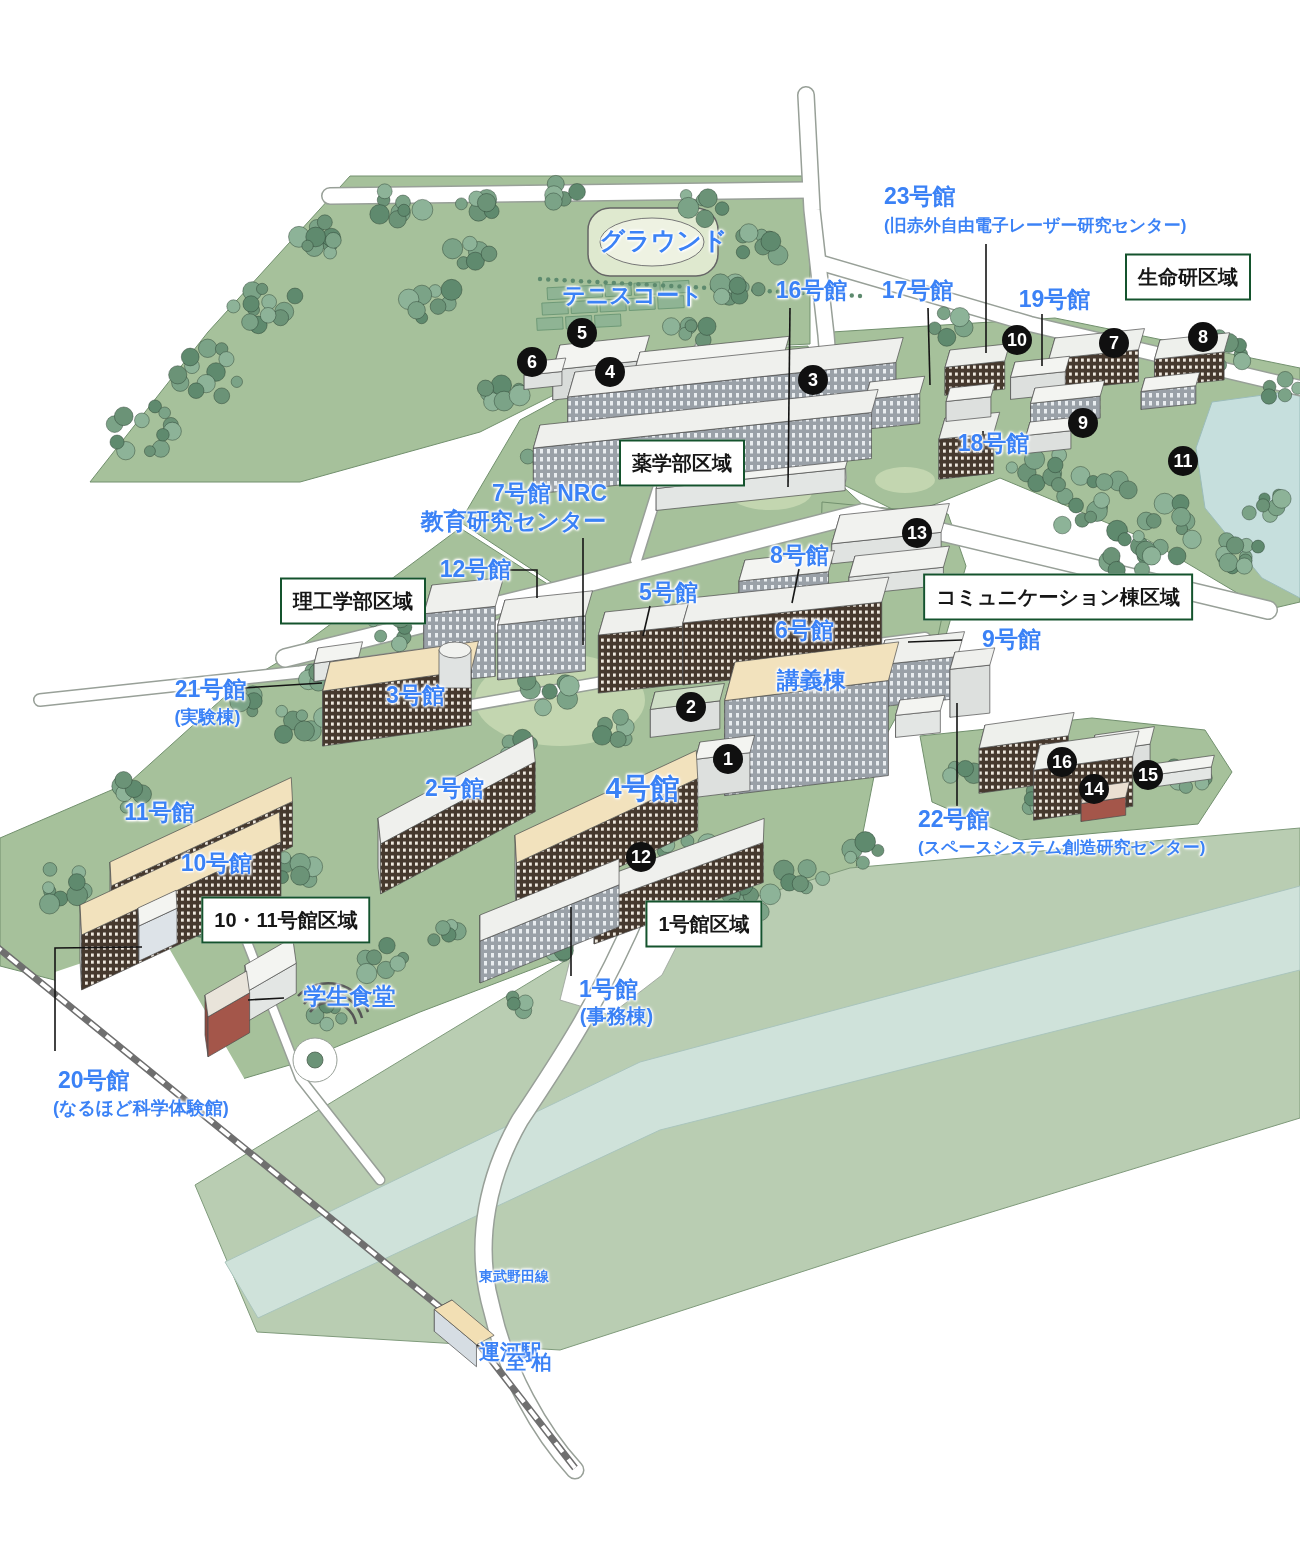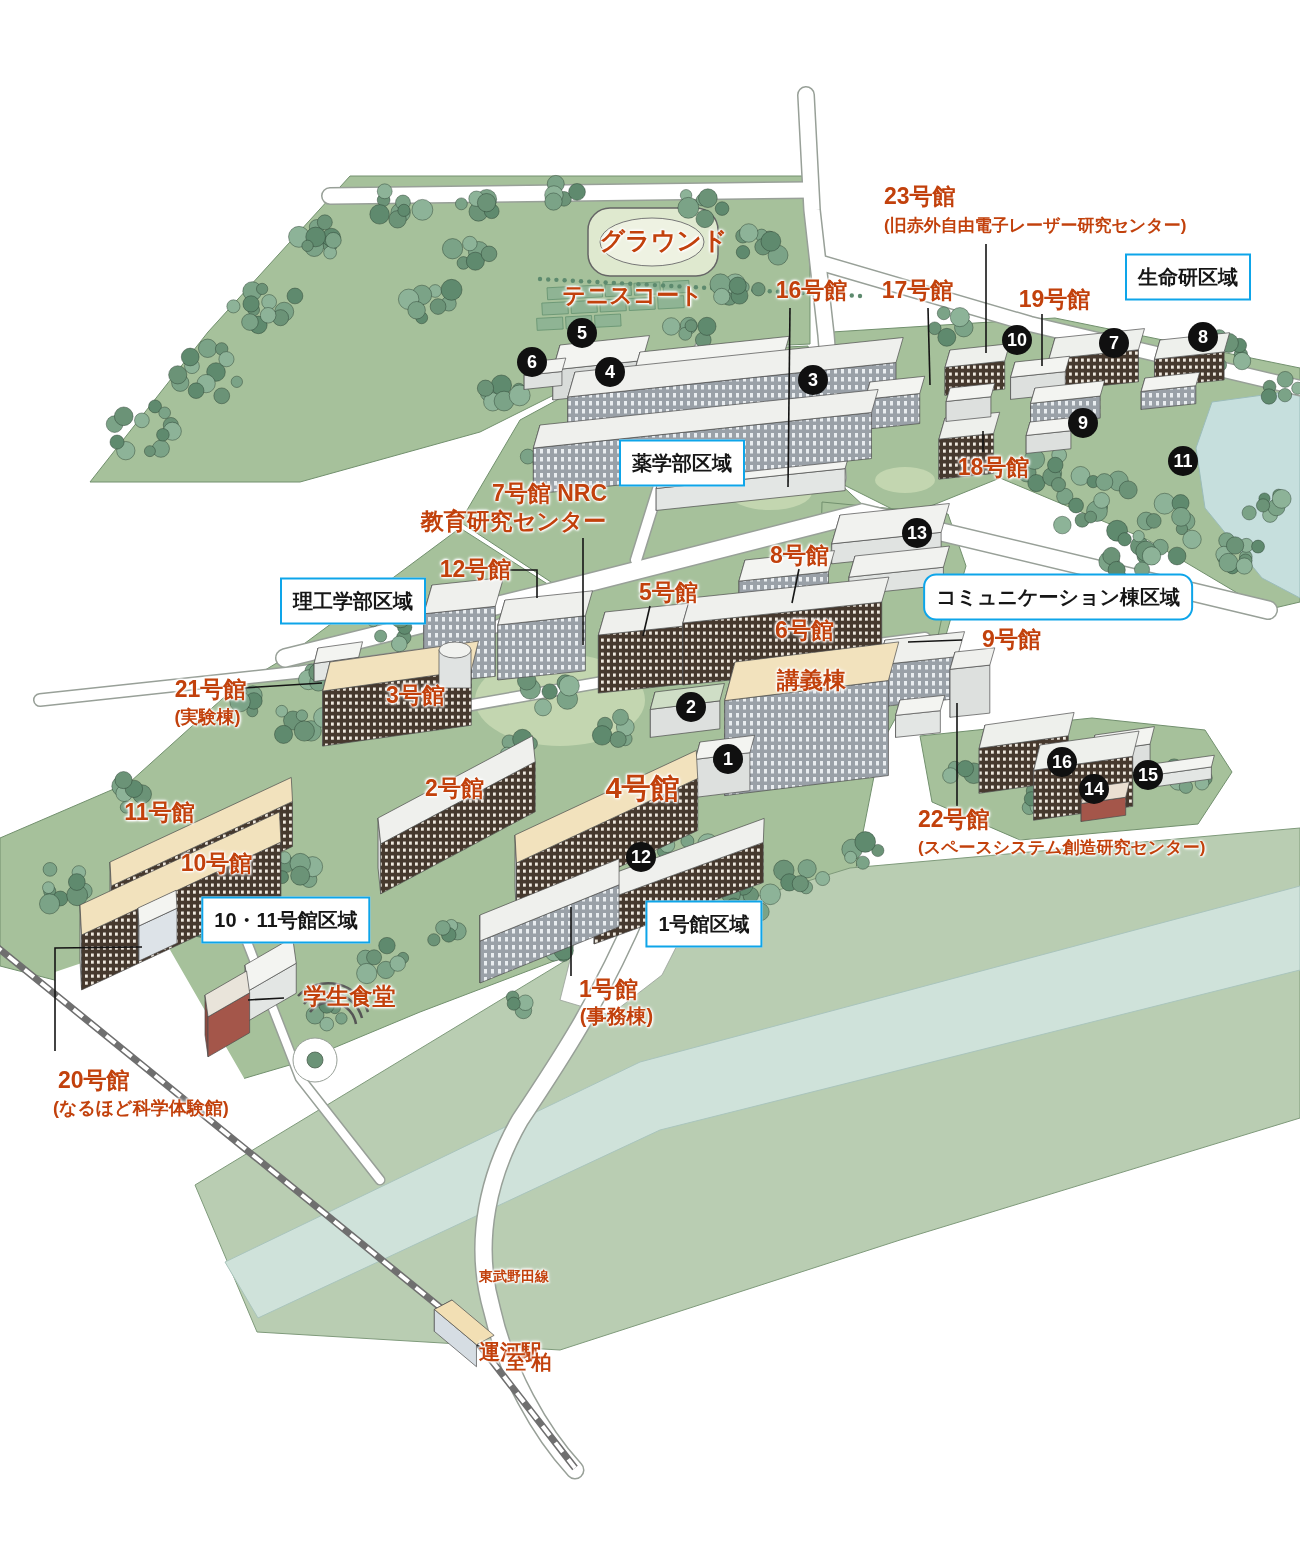--- a/index.html
+++ b/index.html
@@ -3,26 +3,26 @@
 <meta charset="utf-8">
 <style>
   html,body{margin:0;padding:0;background:#fff;}
   .map-root{
     position:relative;width:1300px;height:1555px;overflow:hidden;background:#ffffff;
     font-family:"Liberation Sans","DejaVu Sans",sans-serif;
   }
   .map-root svg{position:absolute;left:0;top:0;}
   #overlay{position:absolute;left:0;top:0;width:100%;height:100%;pointer-events:none;}
   .lbl{
-    position:absolute;font-weight:bold;color:#c2410c;white-space:nowrap;line-height:1.05;
+    position:absolute;font-weight:bold;color:#3b82f6;white-space:nowrap;line-height:1.05;
     text-shadow:0 0 2px #fff,0 0 3px #fff,0 0 4px #fff,1px 1px 2px #fff,-1px -1px 2px #fff;
   }
   .lbl.center{transform:translate(-50%,-55%);padding-left:23px;}
   .area-box{
-    position:absolute;transform:translate(-50%,-50%);background:#ffffff;border:2px solid #0ea5e9;
+    position:absolute;transform:translate(-50%,-50%);background:#ffffff;border:2px solid #14532d;
     padding:8px 11px;font-weight:bold;font-size:20px;color:#161616;white-space:nowrap;
   }
   .marker{
     position:absolute;transform:translate(-50%,-50%);width:30px;height:30px;border-radius:50%;
     background:#101010;color:#ffffff;font-weight:bold;font-size:18px;line-height:30px;
     text-align:center;
   }
 </style>
 </head>
 <body>
@@ -682,21 +682,21 @@
       </g>
   </svg>
   <div id="overlay">
       <div class="lbl center" style="left: 652px; top: 241px; font-size: 25px;">グラウンド</div>
       <div class="lbl center" style="left: 621px; top: 296px; font-size: 23px;">テニスコート</div>
       <div class="lbl center" style="left: 800px; top: 291px; font-size: 23px;">16号館</div>
       <div class="lbl center" style="left: 906px; top: 291px; font-size: 23px;">17号館</div>
       <div class="lbl" style="left: 884px; top: 184.2px; font-size: 23px;">23号館</div>
       <div class="lbl" style="left: 884px; top: 216.8px; font-size: 17px;">(旧赤外自由電子レーザー研究センター)</div>
       <div class="lbl center" style="left: 1043px; top: 300px; font-size: 23px;">19号館</div>
-      <div class="lbl center" style="left: 982px; top: 468px; font-size: 23px;">18号館</div>
+      <div class="lbl center" style="left: 982px; top: 444px; font-size: 23px;">18号館</div>
       <div class="lbl center" style="left: 538px; top: 494px; font-size: 23px;">7号館 NRC</div>
       <div class="lbl center" style="left: 502px; top: 522px; font-size: 23px;">教育研究センター</div>
       <div class="lbl center" style="left: 464px; top: 570px; font-size: 23px;">12号館</div>
       <div class="lbl center" style="left: 788px; top: 556px; font-size: 23px;">8号館</div>
       <div class="lbl center" style="left: 657px; top: 593px; font-size: 23px;">5号館</div>
       <div class="lbl center" style="left: 793px; top: 631px; font-size: 23px;">6号館</div>
       <div class="lbl center" style="left: 1000px; top: 640px; font-size: 23px;">9号館</div>
       <div class="lbl center" style="left: 199px; top: 690px; font-size: 23px;">21号館</div>
       <div class="lbl center" style="left: 196px; top: 718px; font-size: 18px;">(実験棟)</div>
       <div class="lbl center" style="left: 404px; top: 696px; font-size: 23px;">3号館</div>
@@ -710,21 +710,21 @@
       <div class="lbl center" style="left: 338px; top: 997px; font-size: 23px;">学生食堂</div>
       <div class="lbl center" style="left: 597px; top: 990px; font-size: 23px;">1号館</div>
       <div class="lbl center" style="left: 605px; top: 1018px; font-size: 20px;">(事務棟)</div>
       <div class="lbl" style="left: 58px; top: 1068.2px; font-size: 23px;">20号館</div>
       <div class="lbl" style="left: 53px; top: 1099.2px; font-size: 18px;">(なるほど科学体験館)</div>
       <div class="lbl" style="left: 479px; top: 1269.4px; font-size: 14px;">東武野田線</div>
       <div class="lbl" style="left: 479px; top: 1341px; font-size: 21px;">運河駅</div>
       <div class="lbl" style="left: 506px; top: 1352px; font-size: 20px;">至 柏</div>
       <div class="area-box" style="left: 1188px; top: 277px;">生命研区域</div>
       <div class="area-box" style="left: 682px; top: 463px;">薬学部区域</div>
-      <div class="area-box" style="left: 1058px; top: 597px; border-radius: 13px;">コミュニケーション棟区域</div>
+      <div class="area-box" style="left: 1058px; top: 597px;">コミュニケーション棟区域</div>
       <div class="area-box" style="left: 353px; top: 601px;">理工学部区域</div>
       <div class="area-box" style="left: 286px; top: 920px;">10・11号館区域</div>
       <div class="area-box" style="left: 704px; top: 924px;">1号館区域</div>
       <div class="marker" style="left: 728px; top: 759px;">1</div>
       <div class="marker" style="left: 691px; top: 707px;">2</div>
       <div class="marker" style="left: 813px; top: 380px;">3</div>
       <div class="marker" style="left: 610px; top: 372px;">4</div>
       <div class="marker" style="left: 582px; top: 333px;">5</div>
       <div class="marker" style="left: 532px; top: 362px;">6</div>
       <div class="marker" style="left: 1114px; top: 343px;">7</div>

